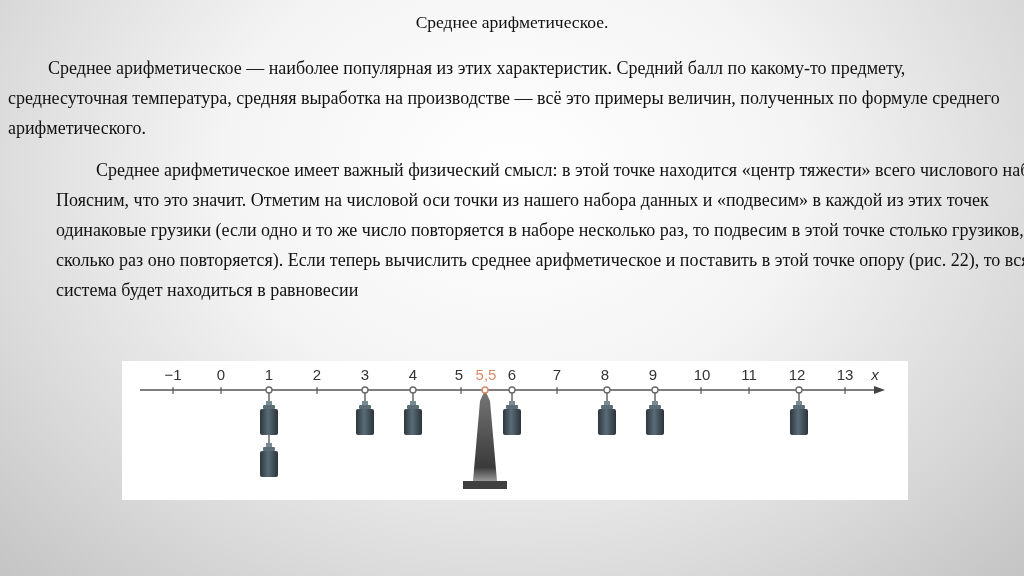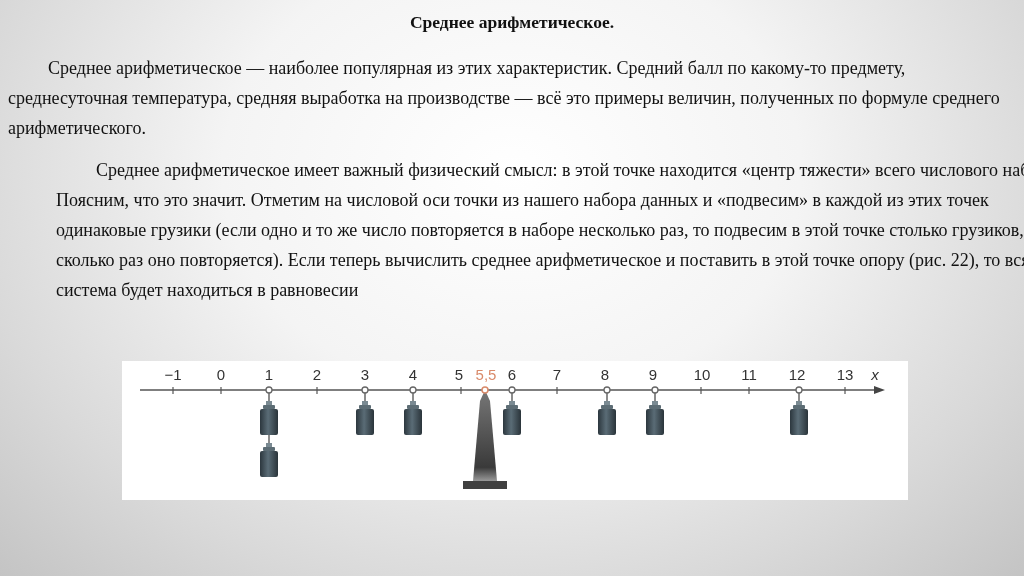--- a/index.html
+++ b/index.html
@@ -4,21 +4,21 @@
 <style>
   html, body { margin:0; padding:0; }
   body {
     width:1024px; height:576px; overflow:hidden; position:relative;
     background: radial-gradient(ellipse at 50% 30%, #ffffff 0%, #f4f4f4 40%, #d9d9d9 75%, #c4c4c4 100%);
     font-family: "Liberation Serif", "DejaVu Serif", serif;
     color:#111;
   }
   .title {
     position:absolute; top:12px; left:0; width:1024px; text-align:center;
-    font-weight:bold; font-size:17.5px;
+    font-weight:normal; font-size:17.5px;
   }
   .para {
     position:absolute; left:8px; width:1010px;
     font-size:18px; line-height:30px;
     text-indent:40px; margin:0;font-family:Liberation Serif, serif;
   }
   #p1 { top:53px; }
   #p2 { top:155px;margin-left:48px; }
   .figure {
     position:absolute; left:122px; top:361px; width:786px; height:139px;

